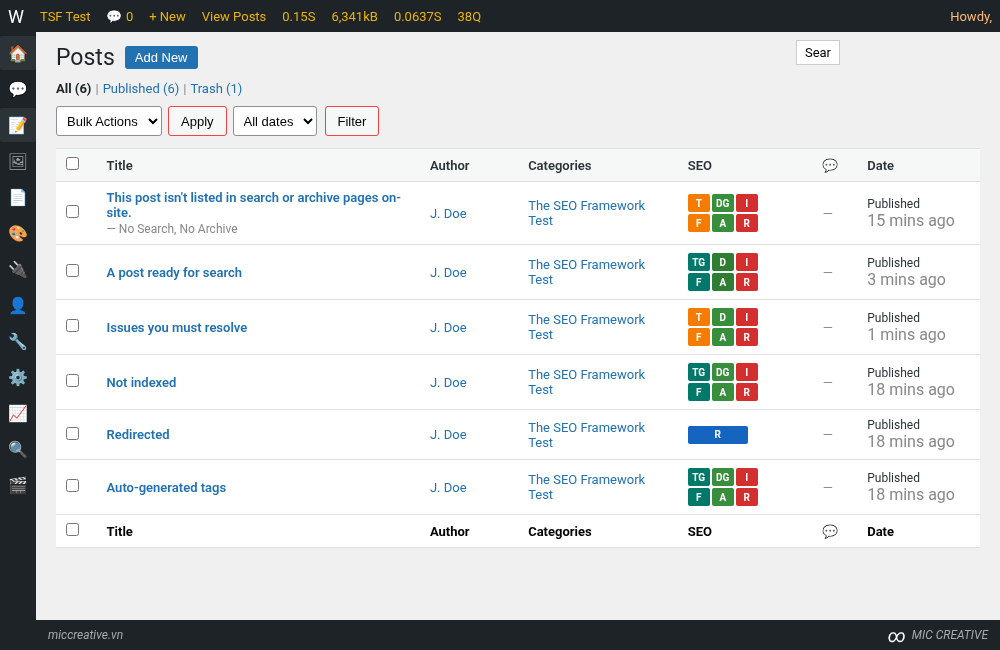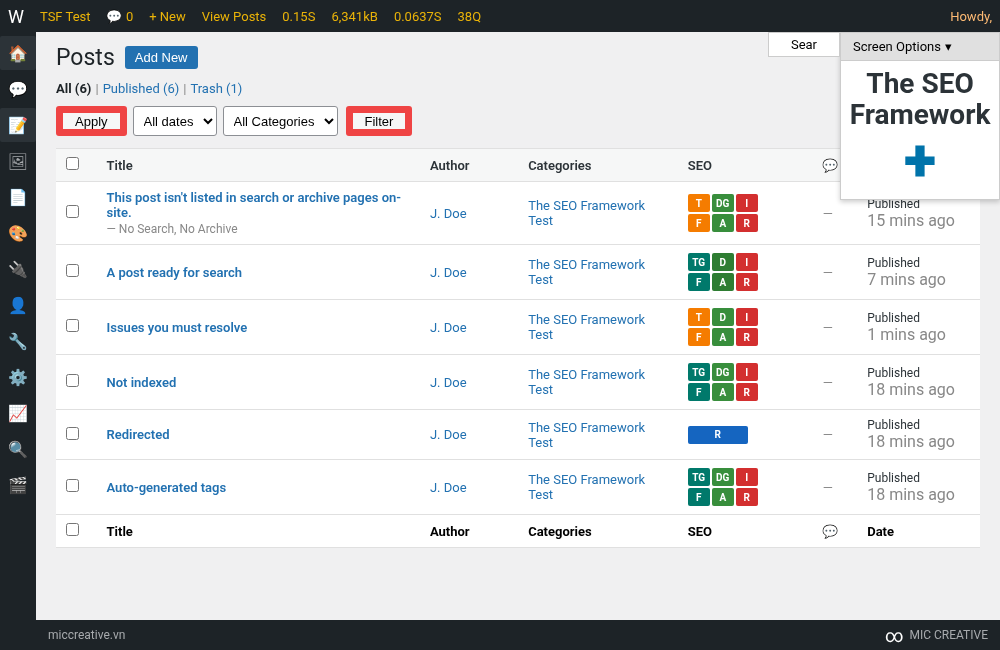--- a/index.html
+++ b/index.html
@@ -151,21 +151,21 @@
       height: 30px;
       border: 1px solid #8c8f94;
       background: #fff;
       padding: 0 6px;
       font-size: 13px;
       border-radius: 3px;
     }
     .filters-row .apply-btn, .filters-row .filter-btn {
       height: 30px;
       padding: 0 12px;
-      border: 7px solid #ef4444;
+      border: 1px solid #ef4444;
       background: #f6f7f7;
       font-size: 13px;
       cursor: pointer;
       border-radius: 3px;
     }
     .filters-row .filter-btn { margin-left: 2px; }
 
     
     .wp-table {
       width: 100%;
@@ -226,20 +226,21 @@
       display: flex;
       align-items: center;
       justify-content: space-between;
       padding: 0 12px;
       color: #a7aaad;
       font-size: 12px;
       position: absolute;
       bottom: 0;
       left: 0;
       right: 0;
+      font-style: italic;
     }
     .footer-logo { display: flex; align-items: center; gap: 6px; }
     .footer-logo-mark { font-size: 18px; color: #fff; }
 
     
     .search-partial {
       position: absolute;
       top: 0;
       right: 0;
       background: #fff;
@@ -281,35 +282,22 @@
     <div class="sidebar-icon">👤</div>
     <div class="sidebar-icon">🔧</div>
     <div class="sidebar-icon">⚙️</div>
     <div class="sidebar-icon">📈</div>
     <div class="sidebar-icon">🔍</div>
     <div class="sidebar-icon">🎬</div>
   </div>
 
   <div id="main">
 
-    <div id="screen-options-overlay">
-      <div class="screen-options-btn">
-        <span>Screen Options</span>
-        <span>▾</span>
-      </div>
-      <div class="seo-plugin-card">
-        <div class="seo-plugin-title">
-          <span>The SEO</span><br>
-          <span>Framework</span>
-        </div>
-        <div class="seo-plugin-plus">+</div>
-      </div>
-    </div>
-
-    <div class="search-partial" style="top:0;right:160px;z-index:201;background:#fff;border:1px solid #ccc;padding:4px 22px;position:absolute;">
+
+    <div class="search-partial" style="top:8px;right:160px;z-index:201;background:#fff;border:1px solid #ccc;padding:4px 8px;position:absolute;">
       <span>Sear</span>
     </div>
 
     <div id="content-area" style="padding-bottom:28px;">
 
       <div class="page-title-row">
         <h1 class="page-title">Posts</h1>
         <button class="add-new-btn">Add New</button>
       </div>
 
@@ -324,26 +312,26 @@
           <span>(6)</span>
         </a>
         <span class="sep"> | </span>
         <a href="#">
           <span>Trash</span>
           <span>(1)</span>
         </a>
       </div>
 
       <div class="filters-row">
+        <select>
+          <option>Bulk Actions</option>
+        </select>
         <button class="apply-btn">Apply</button>
         <select>
           <option>All dates</option>
-        </select>
-        <select>
-          <option>All Categories</option>
         </select>
         <button class="filter-btn">Filter</button>
       </div>
 
       <table class="wp-table">
         <thead>
           <tr>
             <th class="col-cb">
               <input type="checkbox" style="">
             </th>
@@ -409,21 +397,21 @@
                   <div class="seo-row">
                     <span class="badge" style="background: rgb(0, 121, 107);">F</span>
                     <span class="badge" style="background: rgb(46, 125, 50);">A</span>
                     <span class="badge" style="background: rgb(211, 47, 47);">R</span>
                   </div>
                 </div>
               </td>
               <td class="col-comments"><span class="dash">—</span></td>
               <td class="col-date">
                 <div class="published-text">Published</div>
-                <div class="time-text">7 mins ago</div>
+                <div class="time-text">3 mins ago</div>
               </td>
             </tr>
             <tr>
               <td class="col-cb"><input type="checkbox" style=""></td>
               <td class="col-title"><a href="#" class="post-title-link">Issues you must resolve</a></td>
               <td class="col-author"><a href="#" class="author-link">J. Doe</a></td>
               <td class="col-categories"><a href="#" class="category-link">The SEO Framework Test</a></td>
               <td class="col-seo">
                 <div class="seo-badges">
                   <div class="seo-row">

